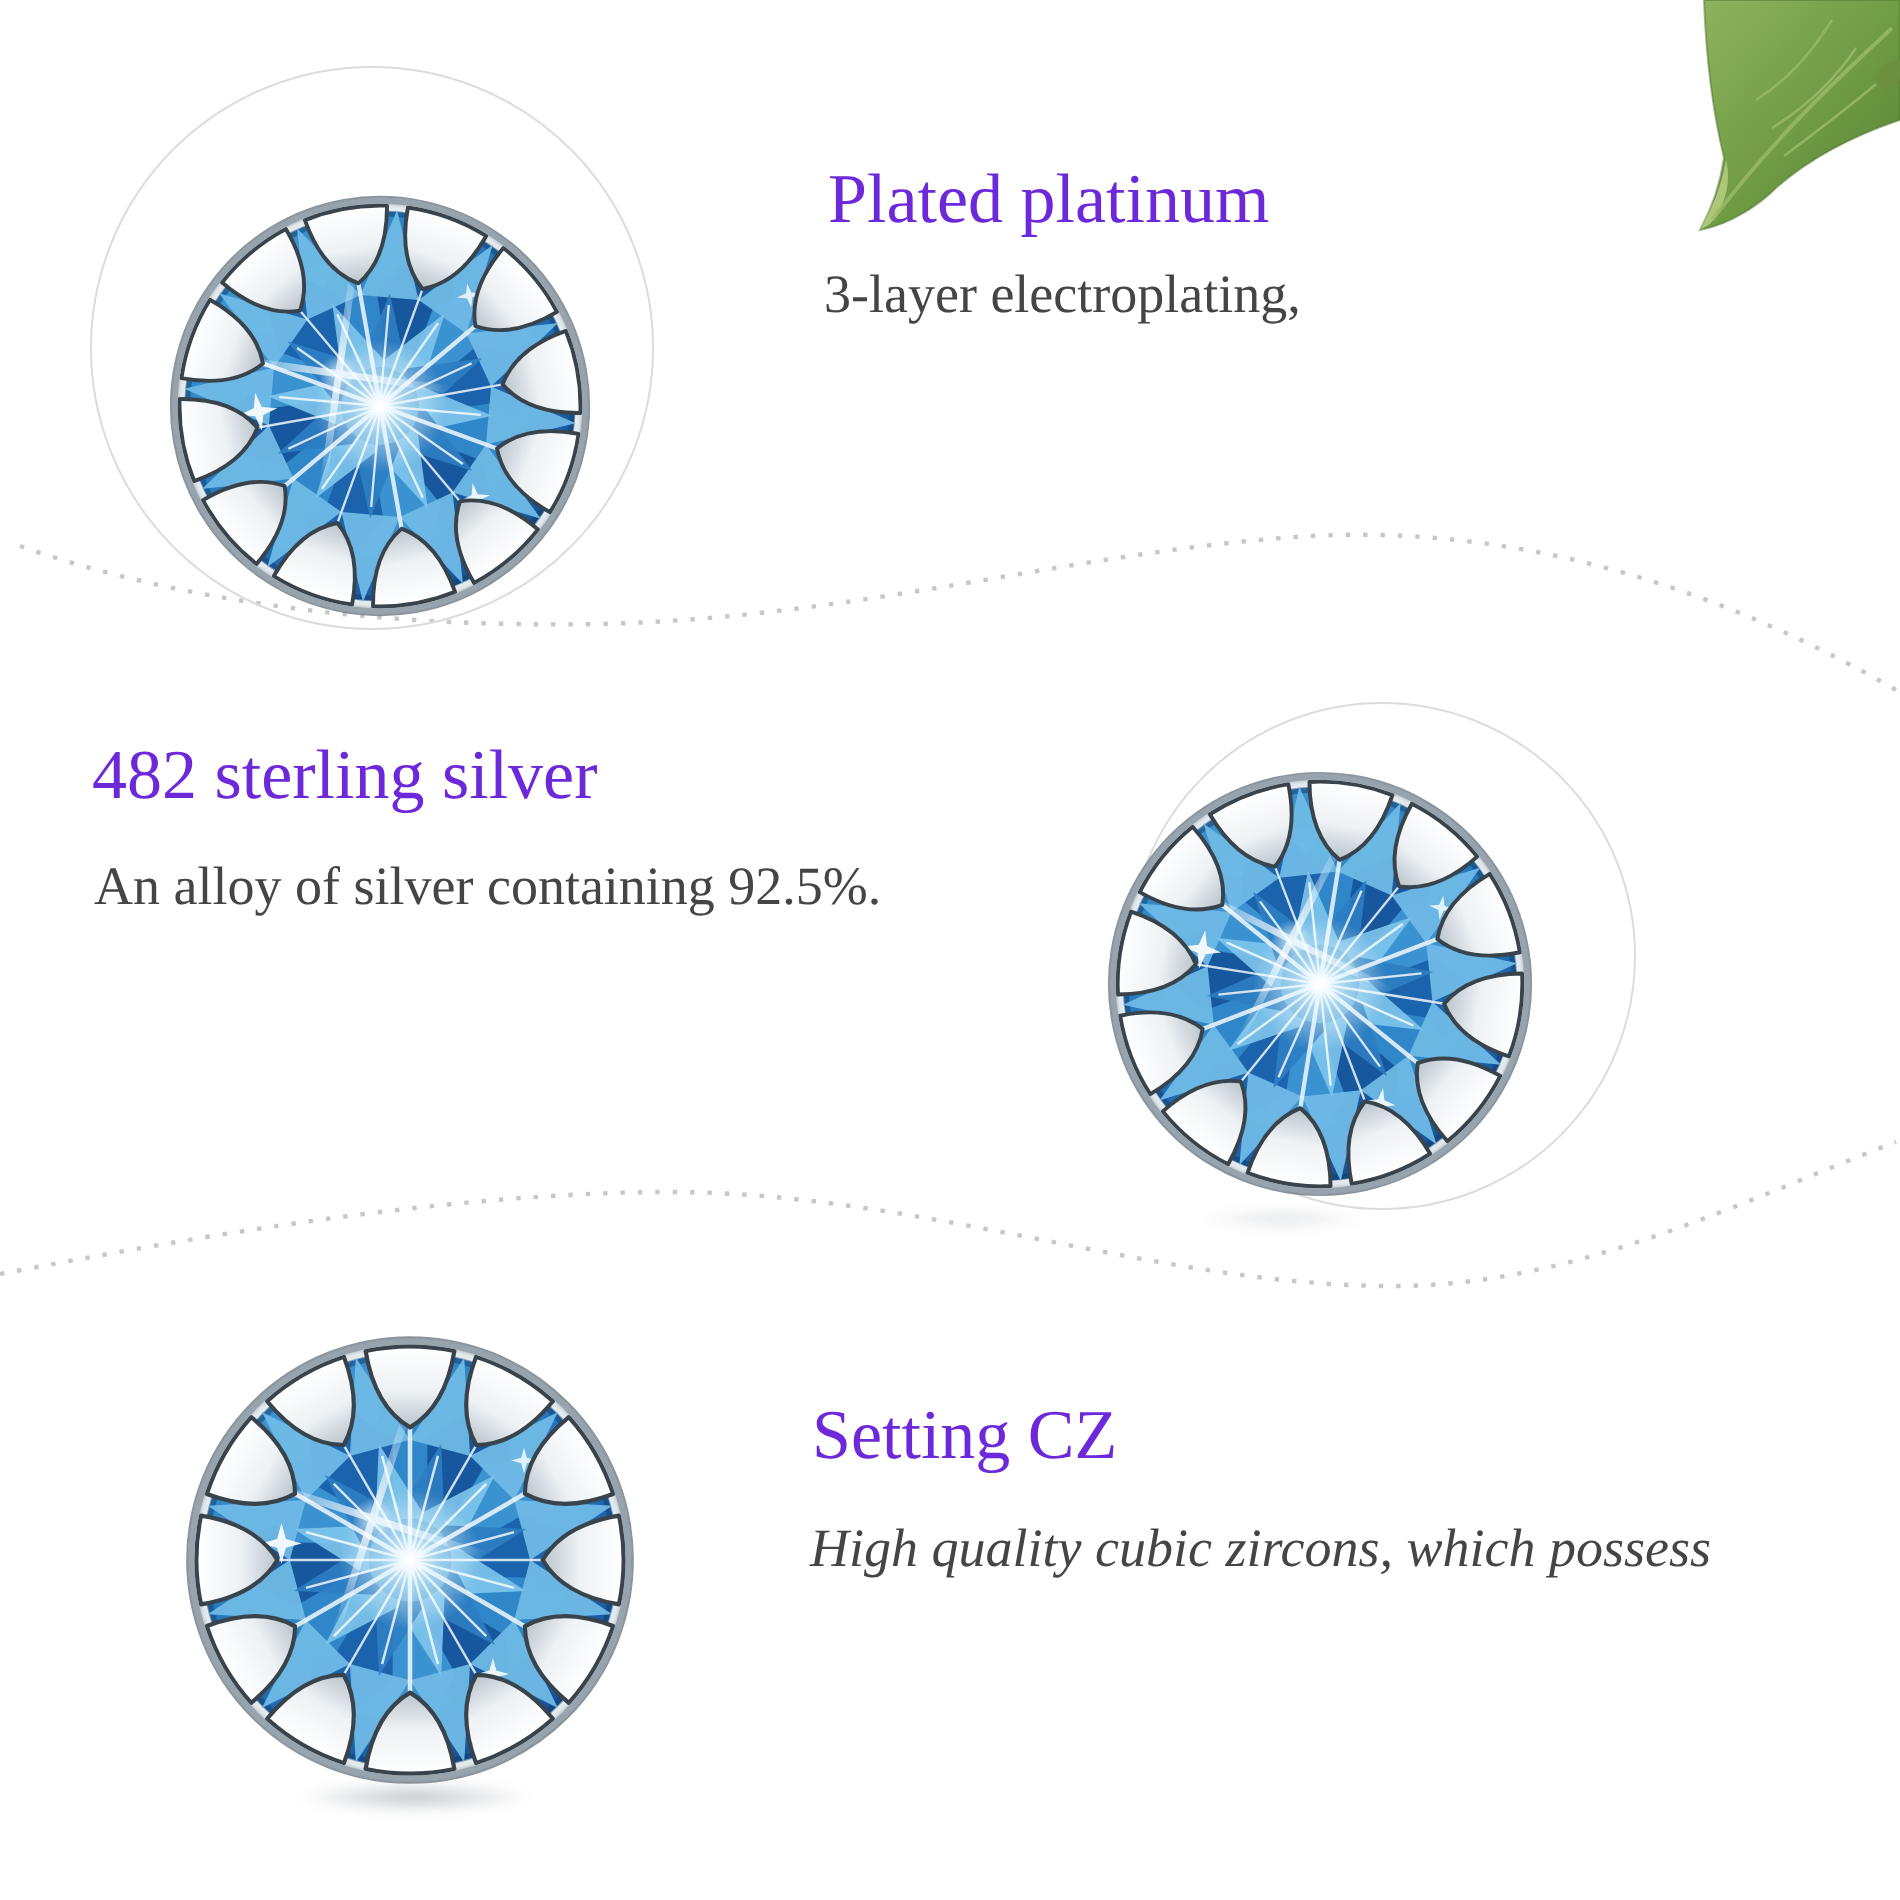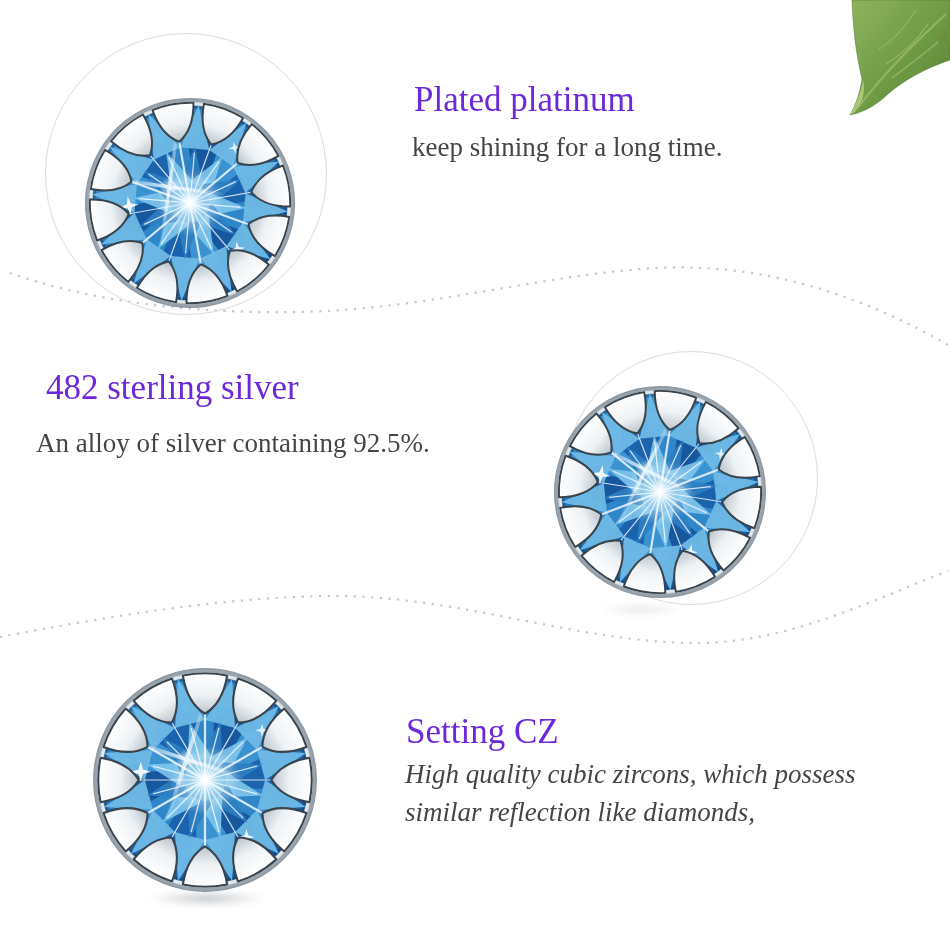--- a/index.html
+++ b/index.html
@@ -367,25 +367,24 @@
   <path d="M 22 115 C 28 104 33 93 35 80 C 38 92 34 104 27 112 Z" fill="#b6cf80" opacity="0.85"></path>
   <path d="M 118 14 C 90 40 60 68 28 110" fill="none" stroke="#9cba6c" stroke-width="2" opacity="0.8"></path>
   <path d="M 100 24 C 88 42 74 54 58 64" fill="none" stroke="#a3bf75" stroke-width="1.3" opacity="0.7"></path>
   <path d="M 110 42 C 96 54 80 66 64 78" fill="none" stroke="#a3bf75" stroke-width="1.3" opacity="0.7"></path>
   <path d="M 88 10 C 78 26 66 40 50 50" fill="none" stroke="#a3bf75" stroke-width="1.3" opacity="0.6"></path>
   <path d="M 122 30 C 112 32 108 37 111 43 C 116 46 122 43 122 39 Z" fill="#6d9040"></path>
 </svg>
 
 <div class="heading" style="left:414px;top:82px;">Plated platinum</div>
 <div class="bodytext" style="left:412px;top:128px;">
-  <div>keep shining for a long time.</div>
+  <div>3-layer electroplating,</div>
 </div>
 
 <div class="heading" style="left:46px;top:370px;">482 sterling silver</div>
-<div class="bodytext" style="left:36px;top:424px;">
+<div class="bodytext" style="left:47px;top:424px;">
   <div>An alloy of silver containing 92.5%.</div>
 </div>
 
-<div class="heading" style="left:406px;top:700px;margin-top:14px;">Setting CZ</div>
+<div class="heading" style="left:406px;top:700px;">Setting CZ</div>
 <div class="bodytext" style="left:405px;top:755px;font-style:italic;">
   <div>High quality cubic zircons, which possess</div>
-  <div>similar reflection like diamonds,</div>
 </div>
 
 </body></html>

